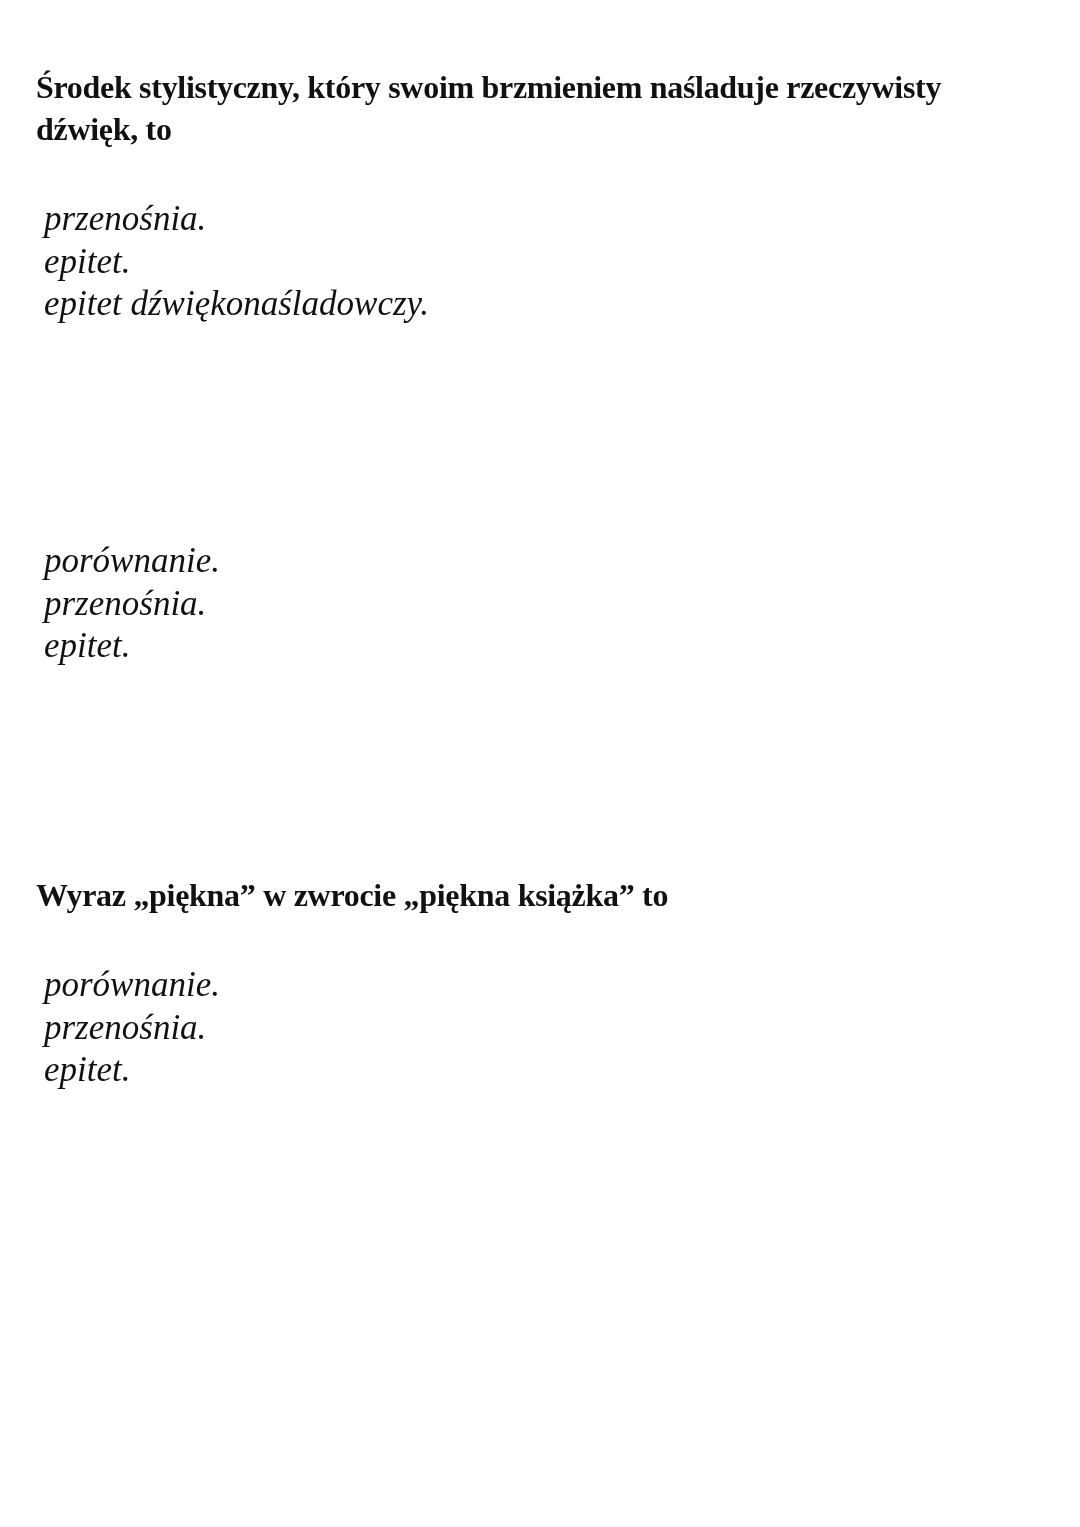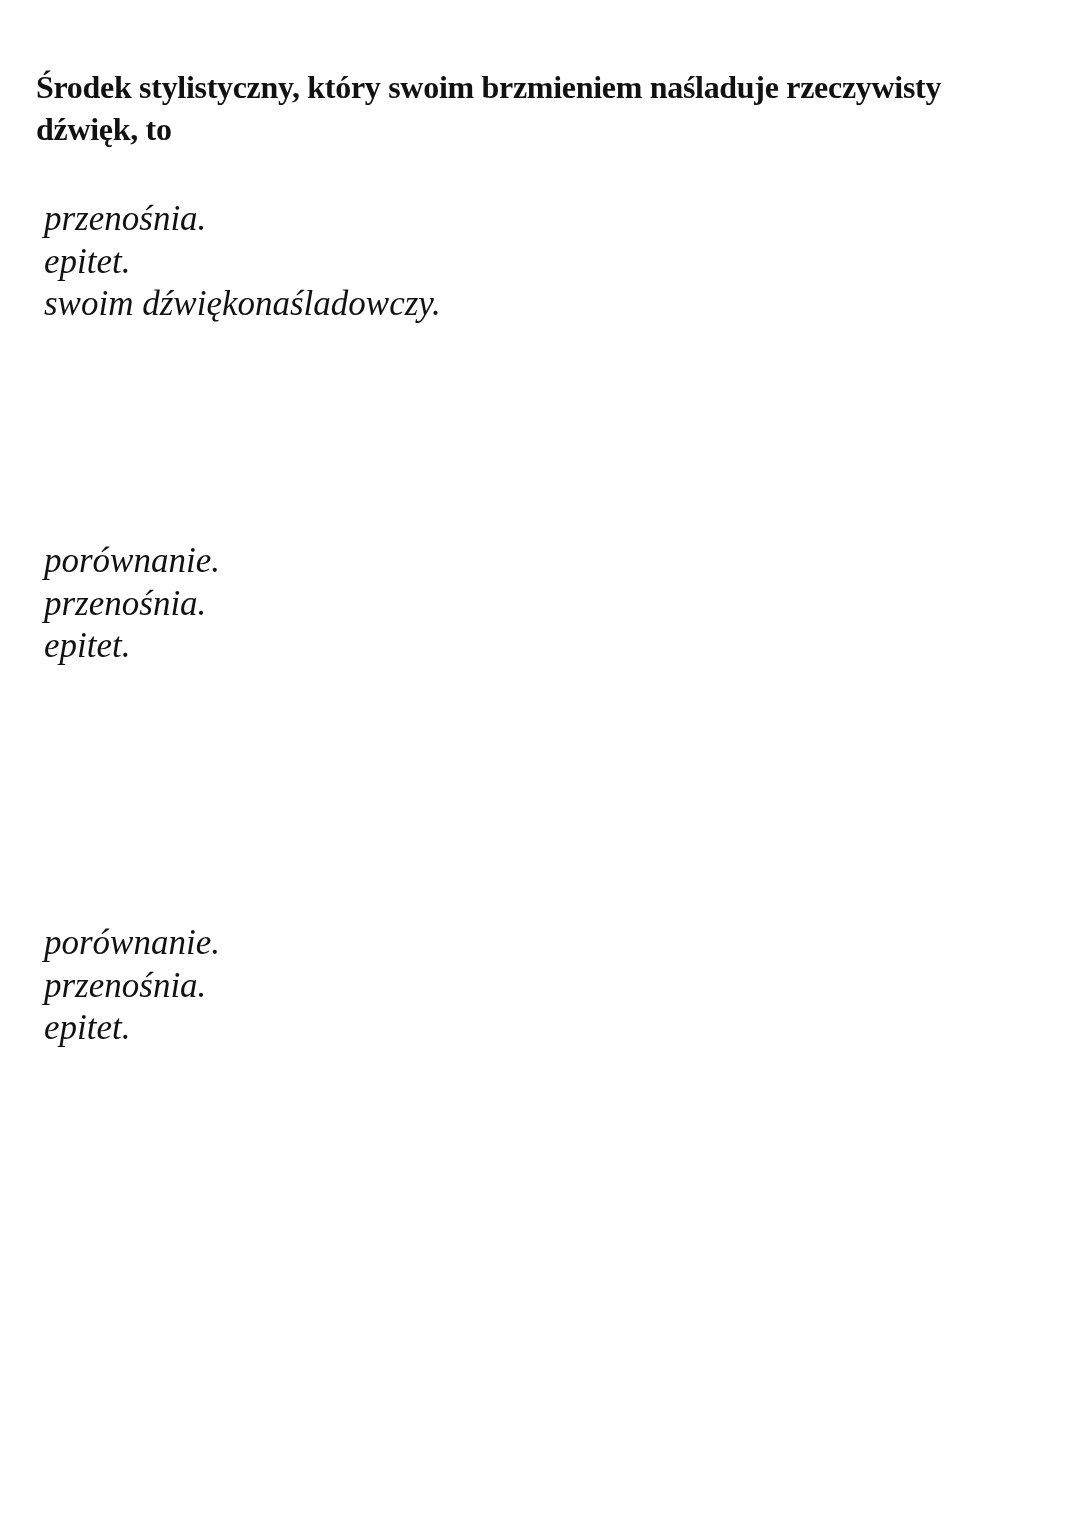--- a/index.html
+++ b/index.html
@@ -46,31 +46,32 @@
     #q3 .options { margin-top: 48px; }
   </style>
 </head>
 <body>
 
 <div class="question" id="q1">
   <p class="q-text">Środek stylistyczny, który swoim brzmieniem naśladuje rzeczywisty dźwięk, to</p>
   <ul class="options">
     <li class="option">przenośnia.</li>
     <li class="option">epitet.</li>
-    <li class="option">swoim dźwiękonaśladowczy.</li>
+    <li class="option">epitet dźwiękonaśladowczy.</li>
   </ul>
 </div>
 
 <div class="question" id="q2">
   <ul class="options">
     <li class="option">porównanie.</li>
     <li class="option">przenośnia.</li>
     <li class="option">epitet.</li>
   </ul>
 </div>
 
 <div class="question" id="q3">
+  <p class="q-text">Wyraz „piękna” w zwrocie „piękna książka” to</p>
   <ul class="options">
     <li class="option">porównanie.</li>
     <li class="option">przenośnia.</li>
     <li class="option">epitet.</li>
   </ul>
 </div>
 
 </body></html>

